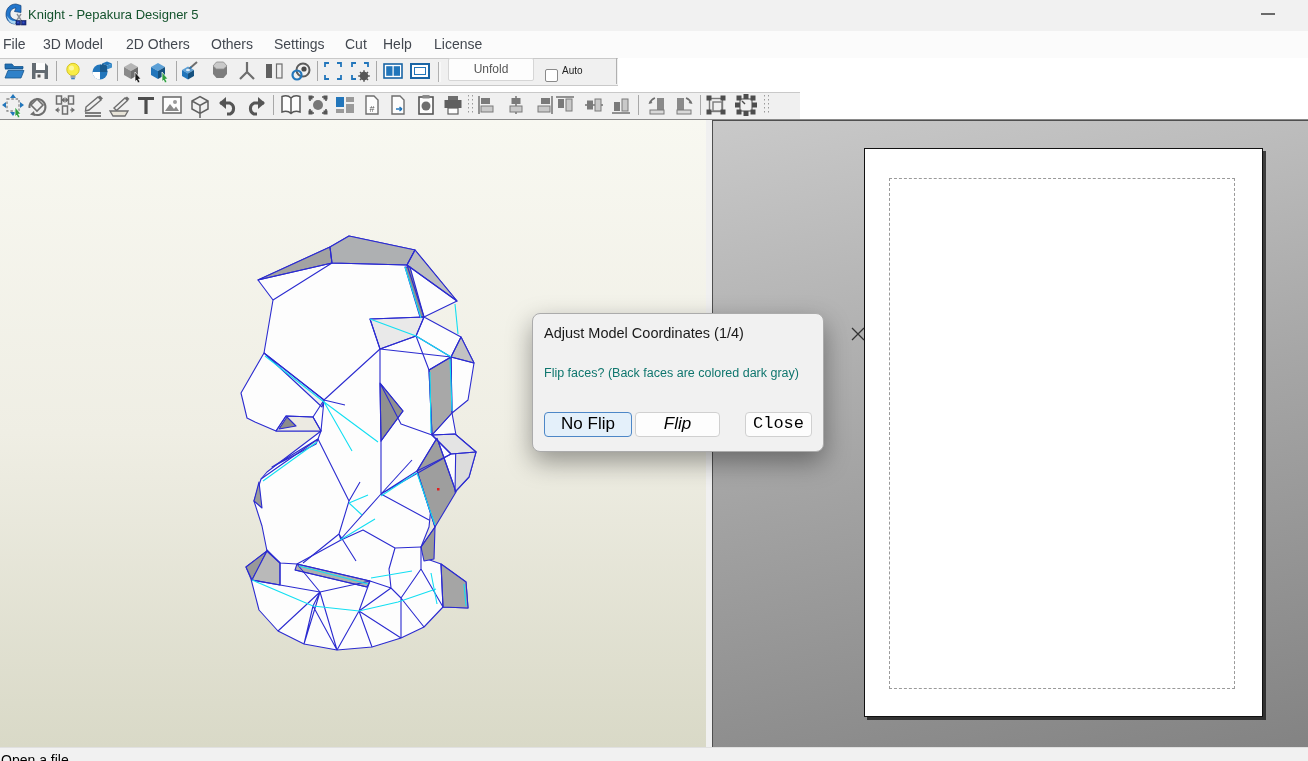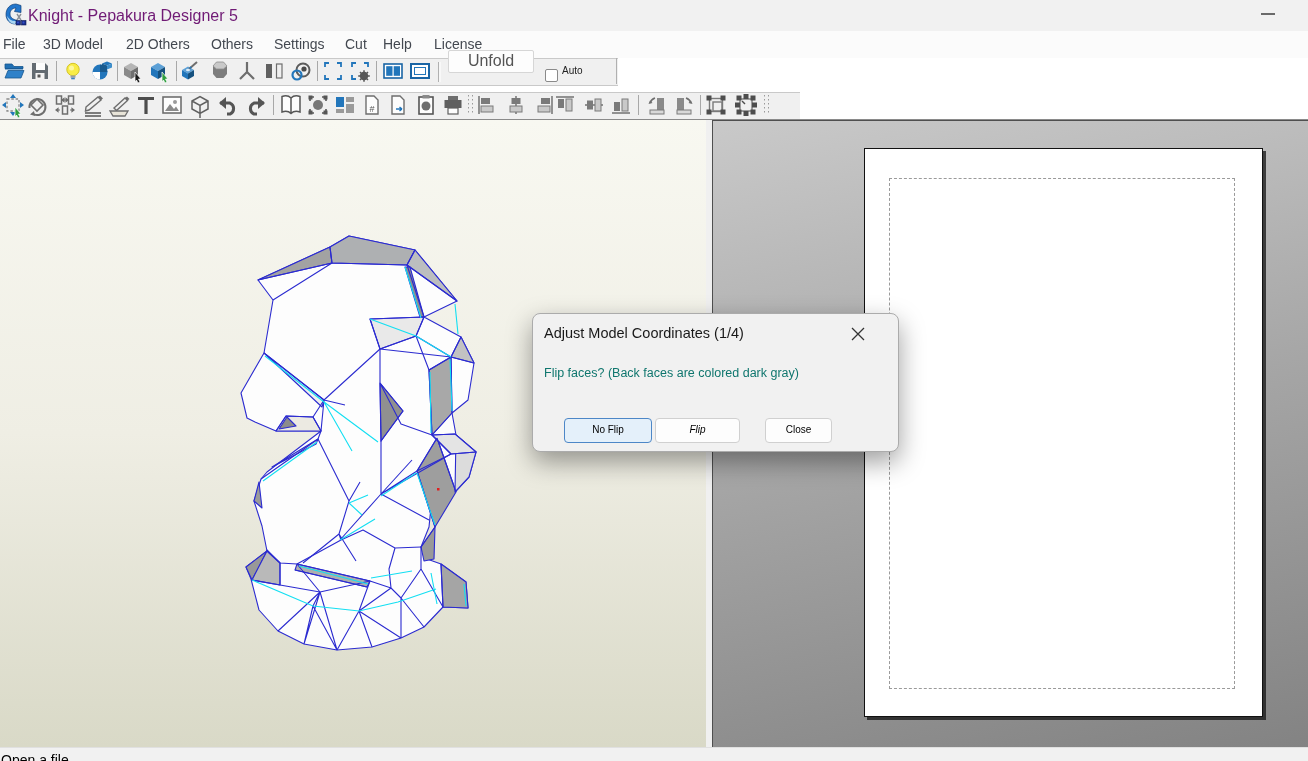--- a/index.html
+++ b/index.html
@@ -1,61 +1,61 @@
 <!DOCTYPE html>
 <html><head>
 <meta charset="utf-8">
 <style>
   html,body{margin:0;padding:0;}
   body{width:1308px;height:761px;overflow:hidden;position:relative;
        font-family:"Liberation Sans",sans-serif;background:#fff;}
   .abs{position:absolute;}
   
   #titlebar{left:0;top:0;width:1308px;height:31px;background:#f1f1f1;}
-  #apptitle{left:28px;top:6.5px;font-size:16px;color:#701a75;text-align:right;}
+  #apptitle{left:28px;top:6.5px;font-size:13px;color:#14532d;text-align:right;}
   #minbtn{left:1261px;top:13px;width:14px;height:1.5px;background:#6a6a6a;}
   
   #menubar{left:0;top:31px;width:1308px;height:27px;background:#fbfbfb;}
   .mi{position:absolute;top:5px;font-size:14px;color:#434850;}
   
   #tb1{left:0;top:58px;width:618px;height:26px;background:#f0f0f0;
        border-top:1px solid #c9c9c9;border-bottom:1px solid #c9c9c9;}
   #tb2{left:0;top:92px;width:800px;height:26px;background:#f0f0f0;
        border-top:1px solid #c9c9c9;}
   #tb2line{left:0;top:119px;width:1308px;height:1px;background:#8a8a8a;}
-  #unfoldbtn{left:448px;top:50px;width:84px;height:21px;background:#fdfdfd;border:1px solid #d6d6d6;
-     border-radius:2px;font-size:16px;color:#555;text-align:center;line-height:20px;}
+  #unfoldbtn{left:448px;top:58px;width:84px;height:21px;background:#fdfdfd;border:1px solid #d6d6d6;
+     border-radius:2px;font-size:12px;color:#555;text-align:center;line-height:20px;}
   #autochk{left:545px;top:69px;width:11px;height:11px;background:#fff;border:1px solid #8a8a8a;border-radius:2px;}
   #autolbl{left:562px;top:65px;font-size:10px;color:#222;}
   
   #pane3d{left:0;top:120px;width:706px;height:627px;
      background:linear-gradient(#f8f8f1 0%,#efeee4 50%,#d9d9c7 100%);}
   #splitter{left:706px;top:120px;width:6px;height:627px;background:#f0f0f0;}
   #pane2d{left:712px;top:120px;width:596px;height:627px;
      background:linear-gradient(168deg,#c9c9c9 0%,#a6a6a6 48%,#838383 100%);
      border-top:1px solid #4f4f4f;border-left:1px solid #4f4f4f;box-sizing:border-box;}
   #paper{left:864px;top:148px;width:397px;height:567px;background:#fff;
      border:1px solid #111;box-shadow:3px 3px 0 0 rgba(20,20,20,0.75);}
   #margin{left:24px;top:29px;width:344px;height:509px;border:1px dashed #9a9a9a;}
   
   #statusbar{left:0;top:747px;width:1308px;height:14px;background:#f1f1f1;border-top:1px solid #e0e0e0;}
   #statustxt{left:1px;top:752px;font-size:14px;color:#000;}
   
-  #dialog{left:532px;top:313px;width:367px;height:139px;background:#f1f1f1;
+  #dialog{left:532px;top:313px;width:292px;height:139px;background:#f1f1f1;
      border:1px solid #ababab;border-radius:8px;box-sizing:border-box;
      box-shadow:0 10px 26px rgba(0,0,0,0.38);}
   #dlgtitle{left:11px;top:11px;font-size:14.5px;color:#191919;}
   #dlgx{left:317px;top:12px;width:16px;height:16px;}
   #dlgbody{left:11px;top:52px;font-size:12.5px;color:#0f766e;}
-  .dbtn{position:absolute;top:104px;height:25px;box-sizing:border-box;background:#fdfdfd;
-     border:1px solid #d0d0d0;border-radius:4px;font-size:10px;color:#000;
-     text-align:center;line-height:22px;margin-left:20px;}
+  .dbtn{position:absolute;top:98px;height:25px;box-sizing:border-box;background:#fdfdfd;
+     border:1px solid #d0d0d0;border-radius:4px;font-size:17px;color:#000;
+     text-align:center;line-height:22px;}
   #bnoflip{left:11px;width:88px;background:#e4f0fa;border:1.5px solid #4d87c7;}
   #bflip{left:102px;width:85px;font-style:italic;}
-  #bclose{left:212px;width:67px;}
+  #bclose{left:212px;width:67px;font-family:Liberation Mono, monospace;}
 </style>
 </head>
 <body>
   <div class="abs" id="titlebar"></div>
   <svg class="abs" id="appicon" style="left:5px;top:3px" width="22" height="24" viewBox="0 0 22 24">
     <path d="M11,1 C5,1 1,5.5 1,11.5 C1,17 5,21 10,21 L13,17 C9.5,17.5 5,15 5,11 C5,7.5 7.5,5 11,5 L9.5,8.5 L16,9.5 L16,2.5 Z" fill="#2276cc" stroke="#123f77" stroke-width="0.7"></path>
     <path d="M2,13 C4,16.5 7.5,18.5 11,18 L13,17 L10,21 C6,21 3,18 2,13 Z" fill="#a8d4f2"></path>
     <rect x="11" y="17.5" width="4.5" height="4.5" fill="#1b2f8f" stroke="#0d1a55" stroke-width="0.6"></rect>
     <rect x="16.5" y="17.5" width="4.5" height="4.5" fill="#1b2f8f" stroke="#0d1a55" stroke-width="0.6"></rect>
     <path d="M12,11 L16,17 M16,11 L12,17" stroke="#8a8f96" stroke-width="1.4"></path>

